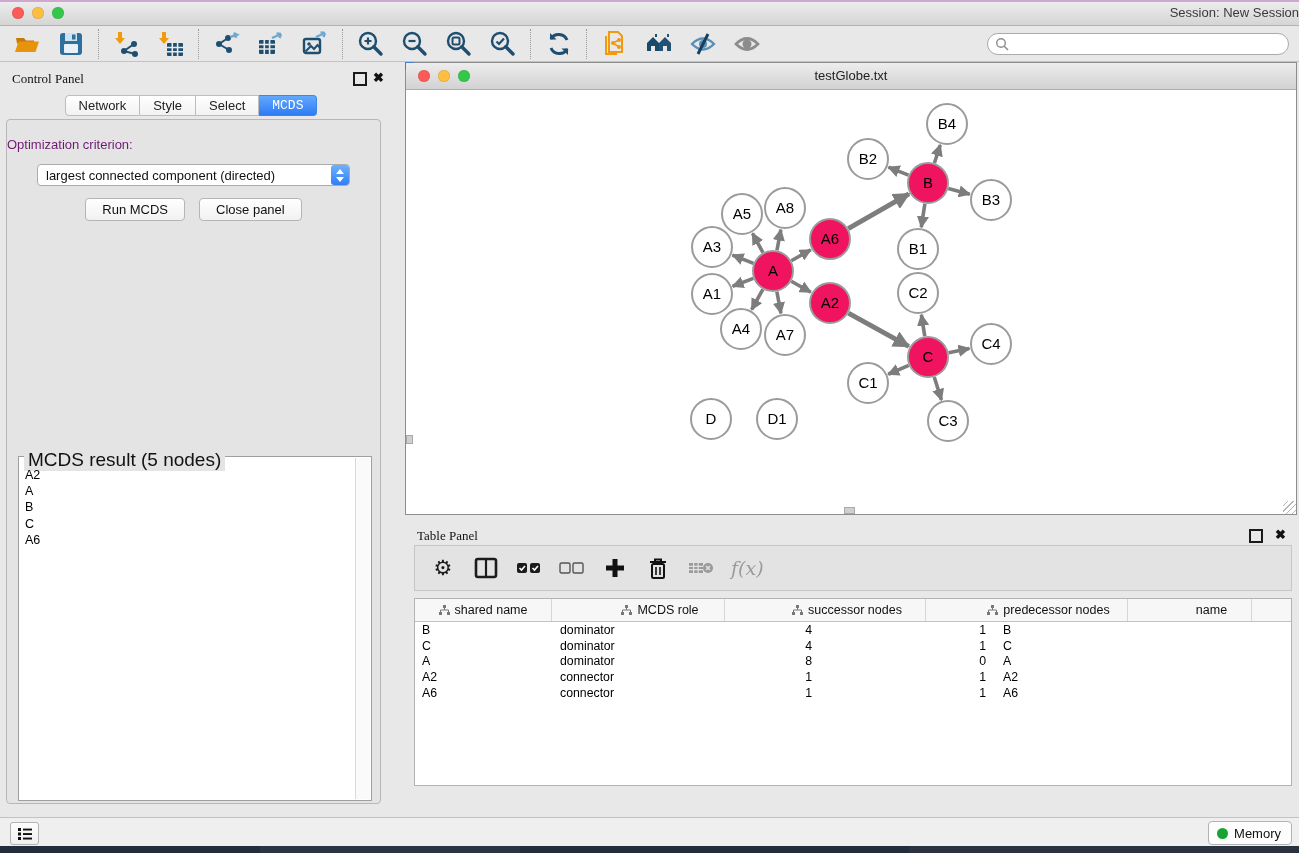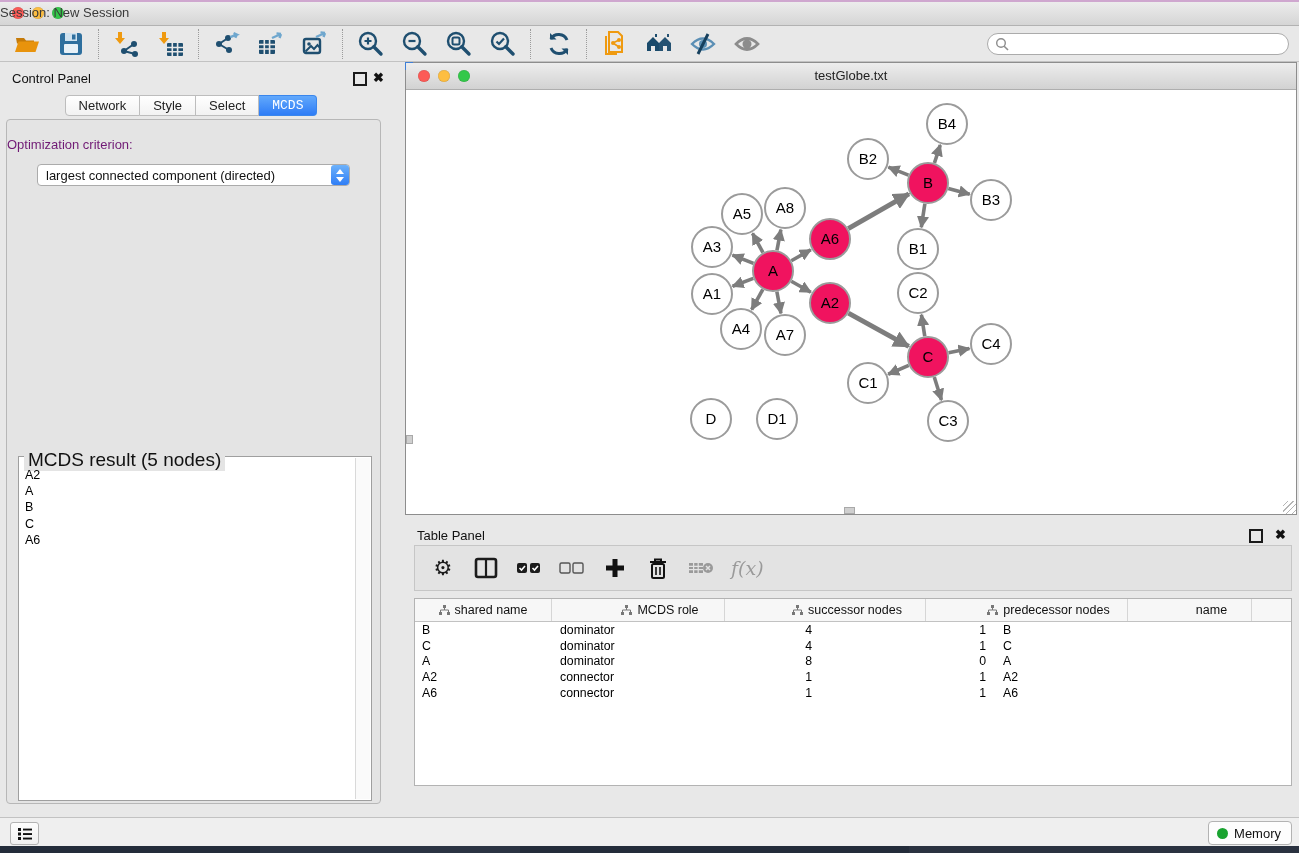--- a/index.html
+++ b/index.html
@@ -10,35 +10,35 @@
   }
   
   .desktop-top{position:absolute;top:0;left:0;right:0;height:2px;background:#cfa7cf;}
   .titlebar{position:absolute;top:2px;left:0;right:0;height:23px;
     background:linear-gradient(#ececec,#d5d5d5);border-bottom:1px solid #b2b2b2;}
   .lights{position:absolute;left:12px;top:5px;display:flex;gap:8px;}
   .light{width:12px;height:12px;border-radius:50%;box-shadow:inset 0 0 1px rgba(0,0,0,.35);}
   .light.red{background:#fc5b57;}
   .light.yellow{background:#fdbe41;}
   .light.green{background:#34c84a;}
-  .titlebar .wtitle{position:absolute;left:0;right:0;top:3px;text-align:left;
+  .titlebar .wtitle{position:absolute;left:0;right:0;top:3px;text-align:right;
     font-size:13px;color:#3a3a3a;}
   
   .toolbar{position:absolute;top:26px;left:0;right:0;height:36px;background:#e8e8e8;
     border-bottom:1px solid #c2c2c2;display:flex;align-items:center;padding-left:12px;box-sizing:border-box;}
   .tbgroup{display:flex;align-items:center;gap:14px;}
   .tbsep{width:1px;height:30px;border-left:1px dotted #9b9b9b;margin:0 12px;}
   .tbicon{width:30px;height:30px;display:flex;align-items:center;justify-content:center;cursor:default;}
   .searchbox{position:absolute;right:10px;top:7px;width:293px;height:20px;background:#fff;
     border:1px solid #ababab;border-radius:11px;display:flex;align-items:center;padding-left:7px;}
   .searchbox input{border:none;outline:none;flex:1;font-size:12px;background:transparent;margin-left:5px;font-family:"Liberation Sans",sans-serif;}
   
   .control-panel{position:absolute;left:0;top:63px;width:390px;height:754px;}
   .cp-header{position:absolute;top:0;left:0;right:0;height:30px;}
-  .panel-title{position:absolute;left:12px;top:8px;font-size:13px;color:#111;}
+  .panel-title{position:absolute;left:12px;top:8px;font-size:13px;color:#111;font-family:Liberation Serif, serif;}
   .float-ic{position:absolute;width:10px;height:10px;border:2px solid #1a1a1a;top:9px;}
   .close-ic{position:absolute;top:7px;font-size:13px;font-weight:bold;color:#111;}
   .cp-tabs{position:absolute;top:32px;left:0;right:8px;display:flex;justify-content:center;}
   .seg{padding:0 13px;height:19px;line-height:19px;font-size:13px;color:#222;
     background:linear-gradient(#ffffff,#f2f2f2);border:1px solid #bdbdbd;border-left:none;cursor:default;}
   .seg:first-child{border-left:1px solid #bdbdbd;border-radius:4px 0 0 4px;}
   .seg:last-child{border-radius:0 4px 4px 0;}
   .seg.active{background:linear-gradient(#62a9fc,#2e7cf6);color:#fff;border-color:#3a86ec;font-family:Liberation Mono, monospace;}
   .cp-body{position:absolute;left:6px;right:9px;top:56px;bottom:13px;background:#e4e4e4;
     border:1px solid #b7b7b7;border-radius:4px;}
@@ -276,20 +276,24 @@
     </div>
   <div class="cp-body">
     <div class="opt-label">Optimization criterion:</div>
     <div class="criterion">
       <span>largest connected component (directed)</span>
       <div class="spinner">
         <div class="tri-up"></div>
           <div class="tri-dn"></div>
       </div>
     </div>
+    <div class="btnrow">
+      <button class="mbtn">Run MCDS</button>
+      <button class="mbtn">Close panel</button>
+    </div>
     <div class="result-group">
       <div class="result-legend">MCDS result (5 nodes)</div>
       <div class="result-list" id="result-list">
           <div class="result-item">A2</div>
           <div class="result-item">A</div>
           <div class="result-item">B</div>
           <div class="result-item">C</div>
           <div class="result-item">A6</div>
         </div>
       <div class="result-scroll"></div>

